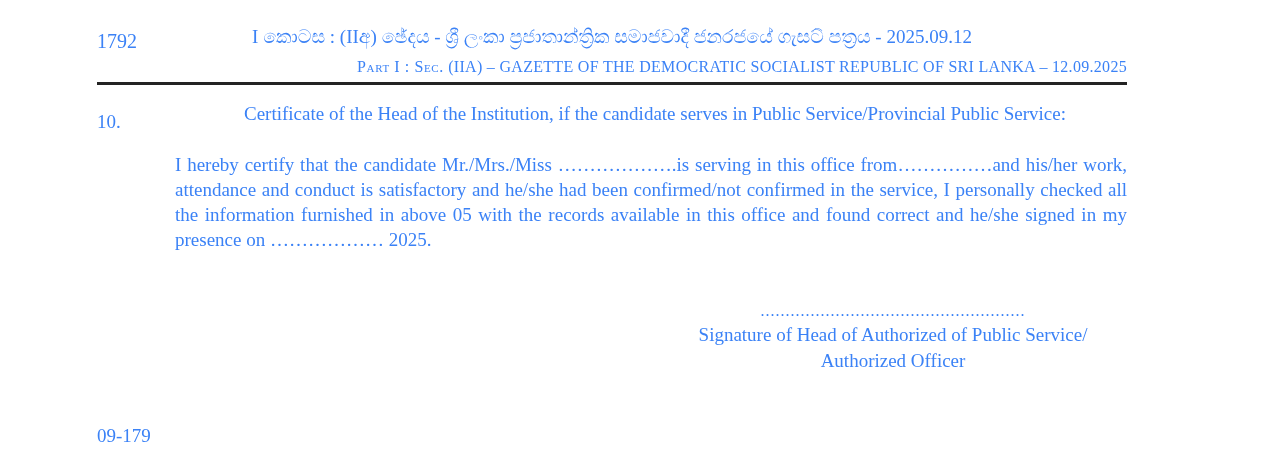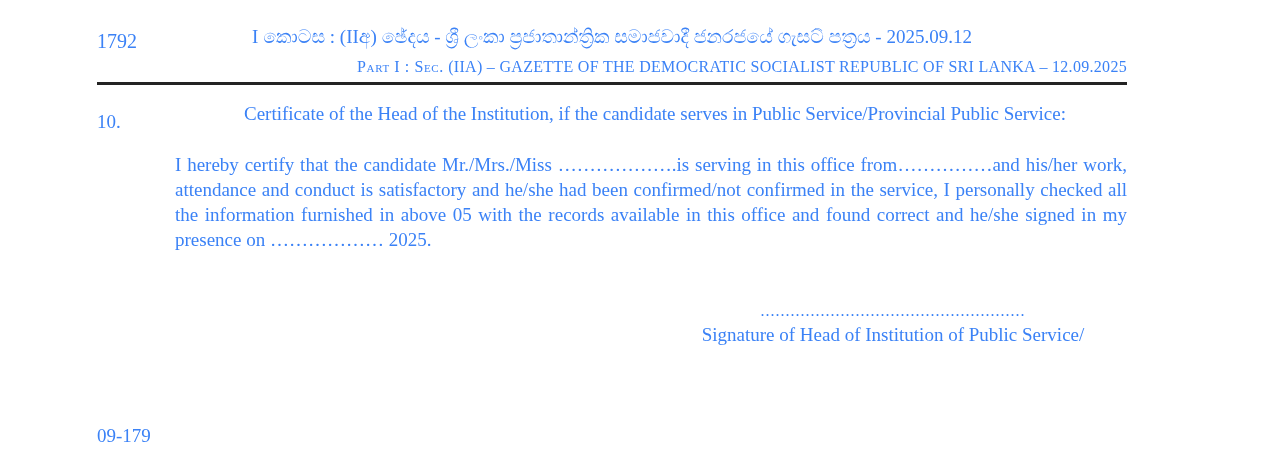--- a/index.html
+++ b/index.html
@@ -129,18 +129,19 @@
 
   <div class="section-number">10.</div>
 
   <div class="section-heading">Certificate of the Head of the Institution, if the candidate serves in Public Service/Provincial Public Service:</div>
 
   <div class="certificate-paragraph">I hereby certify that the candidate Mr./Mrs./Miss ……………….is serving in this office from……………and his/her work, attendance and conduct is satisfactory and he/she had been confirmed/not confirmed in the service, I personally checked all the information furnished in above 05 with the records available in this office and found correct and he/she signed in my presence on ……………… 2025.</div>
 
 
   <div class="signature-block">
     <div class="signature-dots">.....................................................</div>
-    <div>Signature of Head of Institution of Public Service/</div>
+    <div>Signature of Head of Authorized of Public Service/</div>
+    <div>Authorized Officer</div>
   </div>
 
   <div class="doc-code">09-179</div>
 
 </div>
 
 </body></html>

